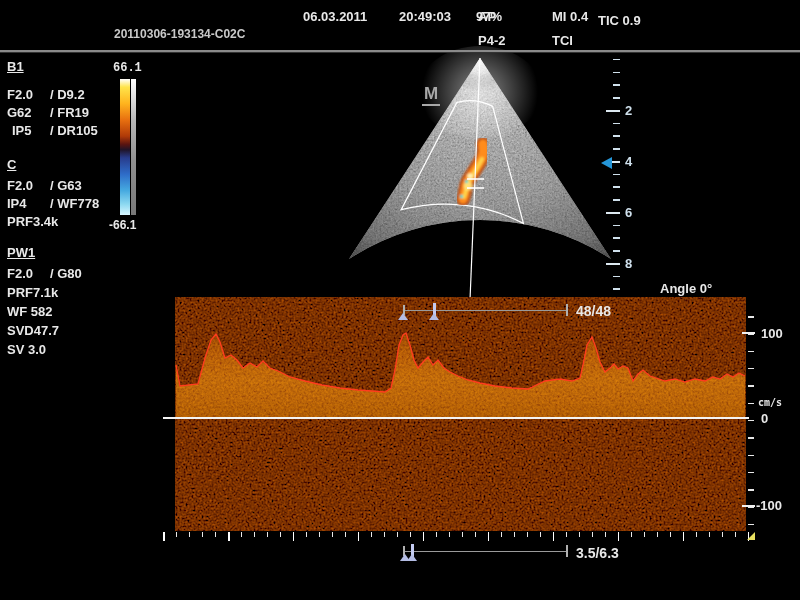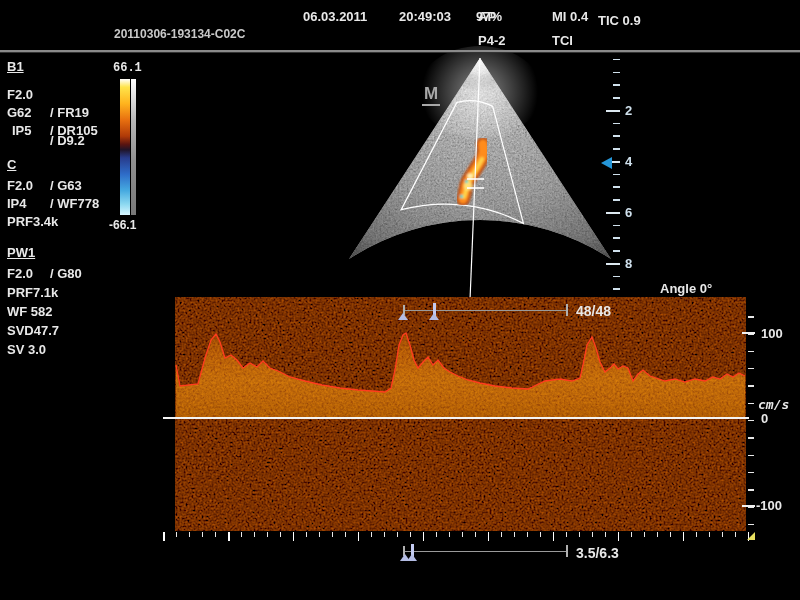--- a/index.html
+++ b/index.html
@@ -1,20 +1,20 @@
 <!DOCTYPE html>
 <html><head>
 <meta charset="utf-8">
 <style>
   html,body{margin:0;padding:0;background:#000;}
   #screen{position:relative;width:800px;height:600px;background:#000;overflow:hidden;
           font-family:"Liberation Sans",sans-serif;}
   .t{position:absolute;font:bold 13px "Liberation Sans",sans-serif;color:#e8e8e8;white-space:nowrap;}
   .t12{font-size:12px;}
-  .mono{font-family:"DejaVu Sans Mono",monospace;font-size:13px;font-style:italic;}
+  .mono{font-family:"DejaVu Sans Mono",monospace;font-size:10px;}
   .dim{color:#c8c8c8;}
   #logo{position:absolute;left:8px;top:9px;font:bold 26px "Liberation Sans",sans-serif;
         color:#dcdcdc;letter-spacing:-1px;}
   #sep{position:absolute;left:0;top:50px;width:800px;height:2px;background:#8a8a8a;border-bottom:1px solid #333;}
   
   .pt{text-decoration:underline;}
   
   #cbar-main{position:absolute;left:120px;top:79px;width:10px;height:136px;
     background:linear-gradient(to bottom,#ffffff 0%,#ffe44a 6%,#ffb41e 18%,#e87010 30%,
       #b03a08 42%,#5a1410 48%,#201428 52%,#283c8c 58%,#2e6cc8 70%,#46aae0 82%,#8cd8f0 92%,#d8f6ff 100%);}
@@ -157,21 +157,21 @@
   <div class="t" style="left:476px;top:9px;">97%</div>
   <div class="t" style="left:552px;top:9px;">MI 0.4</div>
   <div class="t" style="left:598px;top:13px;">TIC 0.9</div>
   <div class="t" style="left:478px;top:33px;">P4-2</div>
   <div class="t" style="left:552px;top:33px;">TCI</div>
   <div id="sep"></div>
 
   <div>
     <div class="t pt" style="left:7px;top:59px;">B1</div>
     <div class="t" style="left:7px;top:87px;">F2.0</div>
-    <div class="t" style="left:50px;top:87px;margin-top:46px;">/ D9.2</div>
+    <div class="t" style="left:50px;top:87px;">/ D9.2</div>
     <div class="t" style="left:7px;top:105px;">G62</div>
     <div class="t" style="left:50px;top:105px;">/ FR19</div>
     <div class="t" style="left:12px;top:123px;">IP5</div>
     <div class="t" style="left:50px;top:123px;">/ DR105</div>
 
     <div class="t pt" style="left:7px;top:157px;">C</div>
     <div class="t" style="left:7px;top:178px;">F2.0</div>
     <div class="t" style="left:50px;top:178px;text-align:right;">/ G63</div>
     <div class="t" style="left:7px;top:196px;">IP4</div>
     <div class="t" style="left:50px;top:196px;">/ WF778</div>

